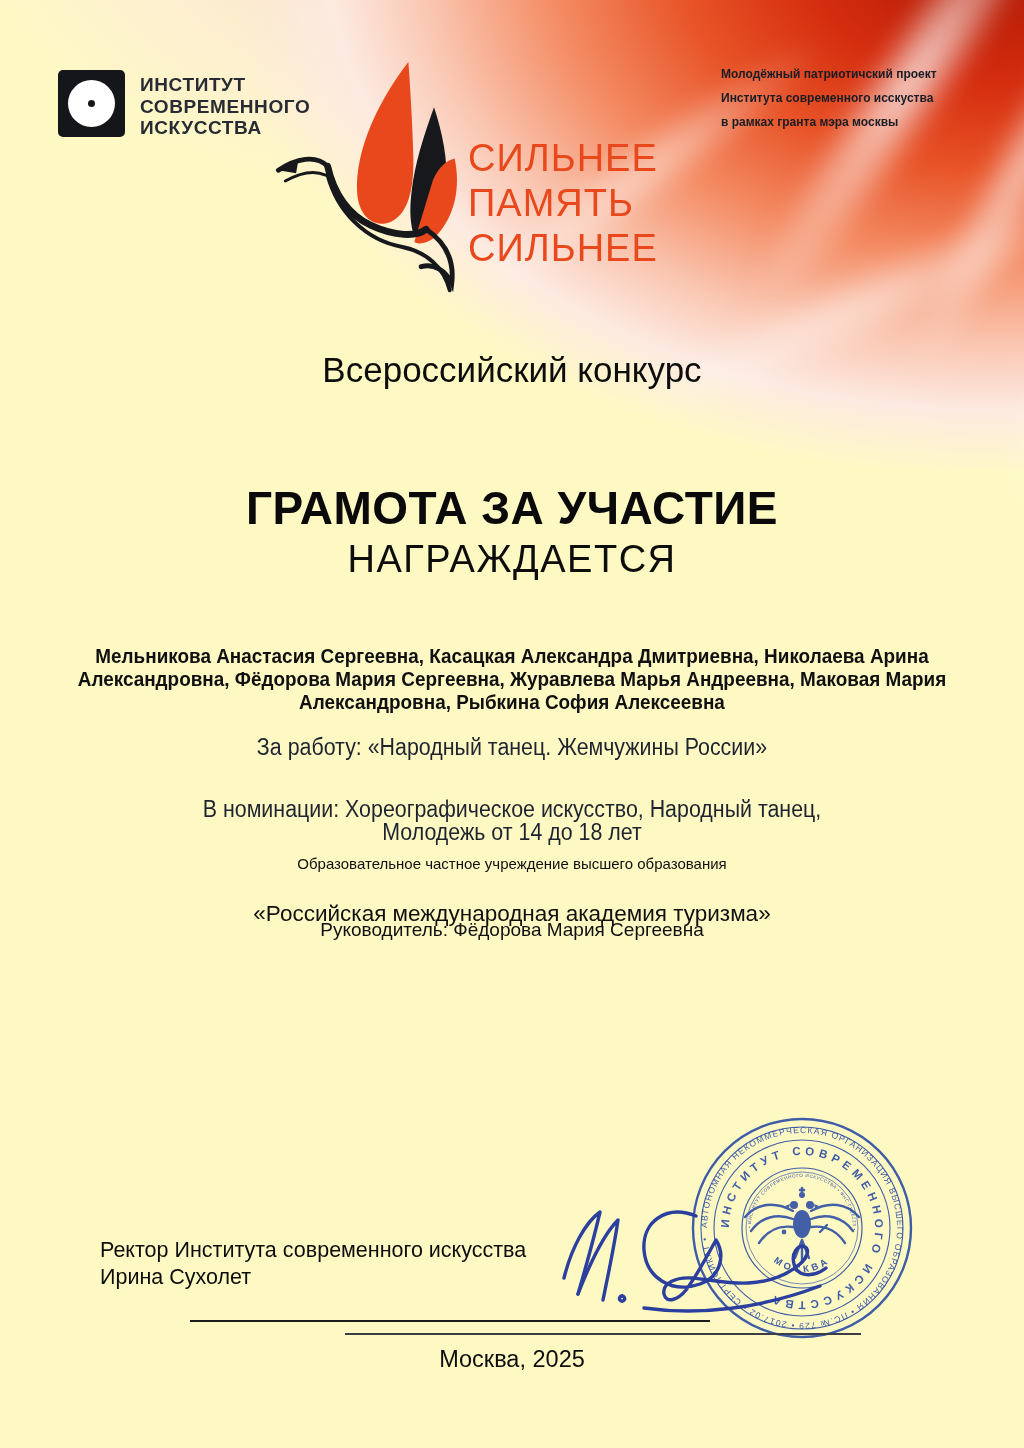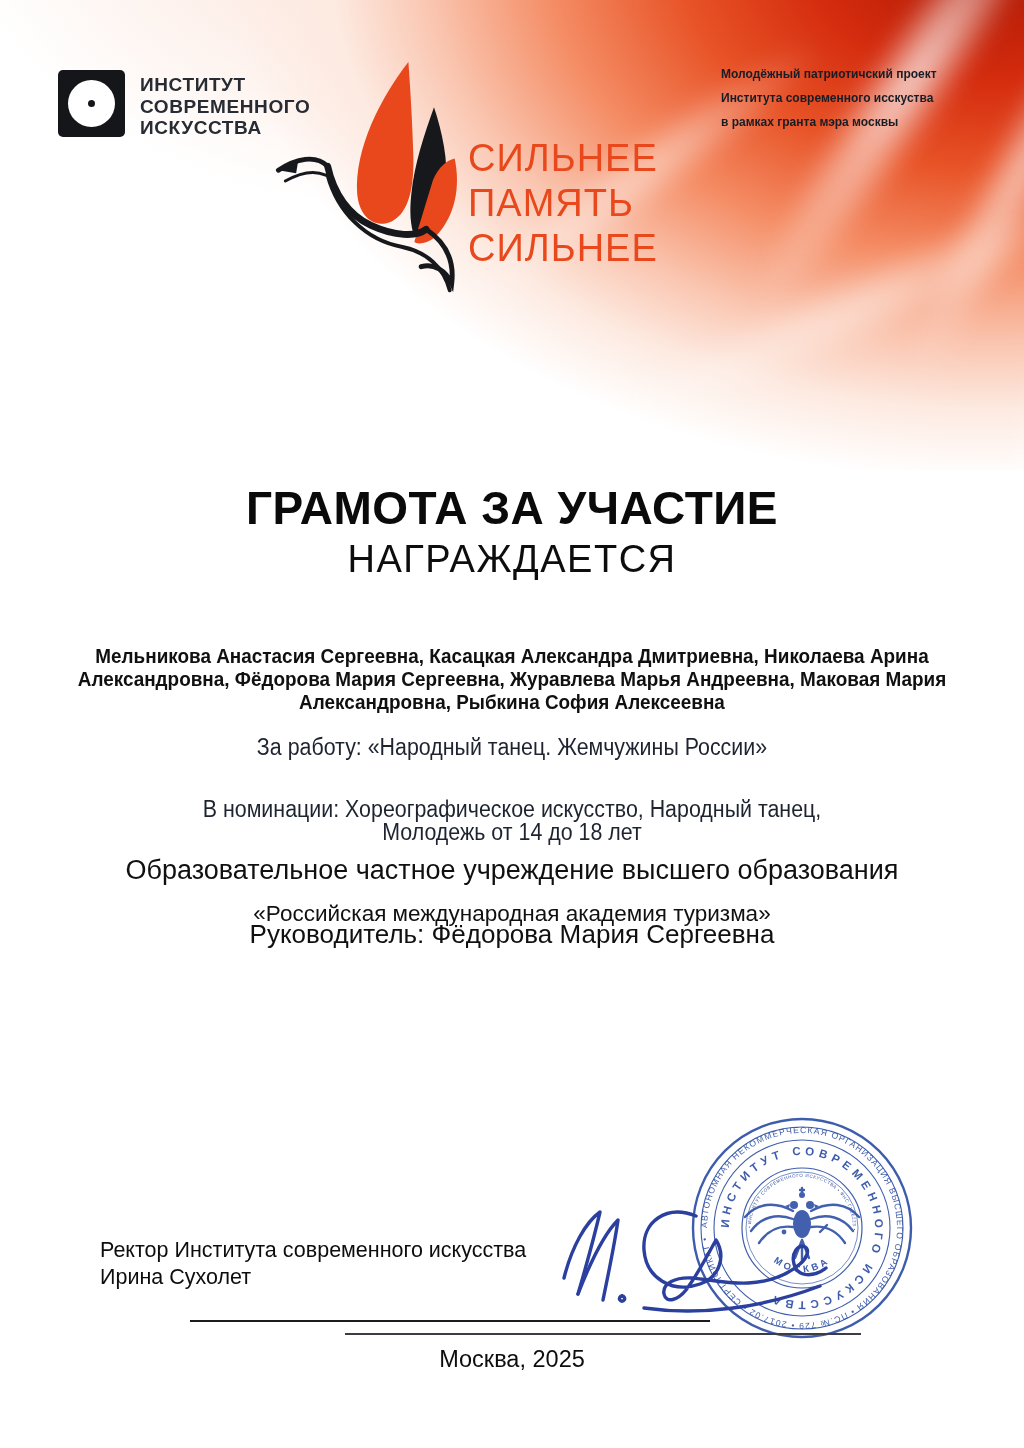--- a/index.html
+++ b/index.html
@@ -1,18 +1,18 @@
 <!DOCTYPE html>
 <html><head>
 <meta charset="utf-8">
 <style>
   html,body{margin:0;padding:0;background:#e9e9e9;}
   .page{
     position:relative;width:1024px;height:1448px;margin:0 auto;
-    background:#ffffff;overflow:hidden;
+    background:#fef9c3;overflow:hidden;
     font-family:"Liberation Sans","DejaVu Sans",sans-serif;
     color:#0e0e0e;
   }
   
   .bg-wash{
     position:absolute;left:0;top:0;width:1024px;height:470px;
     background:
       radial-gradient(90% 135% at 97% -10%, #a81502 0%, #d42c0e 20%, #e85327 34%, #f48b63 48%, #fac7b2 62%, #fdeae1 72%, rgba(255,255,255,0) 83%),
       radial-gradient(60% 90% at 42% -25%, rgba(250,216,202,0.85) 0%, rgba(252,231,222,0.45) 55%, rgba(255,255,255,0) 78%);
   }
@@ -52,23 +52,23 @@
   .contest2{top:394px;font-size:35px;font-weight:400;color:#0d0d0d;}
   .award{top:481px;font-size:46px;font-weight:700;letter-spacing:.5px;color:#0a0a0a;}
   .awarded{top:538px;font-size:38px;font-weight:400;letter-spacing:1.5px;color:#0d0d0d;}
   .recipients{
     position:absolute;left:60px;top:645px;width:904px;text-align:center;
     font-size:19.5px;font-weight:700;line-height:23px;color:#101010;transform:scaleX(.97);
   }
   .work{top:734px;font-size:23px;color:#1d2430;transform:scaleX(.93);}
   .nom1{top:796px;font-size:23px;color:#1d2430;transform:scaleX(.93);}
   .nom2{top:819px;font-size:23px;color:#1d2430;transform:scaleX(.93);}
-  .inst1{top:855px;font-size:27px;color:#101010;}
+  .inst1{top:855px;font-size:15px;color:#101010;}
   .inst2{top:881px;font-size:22.5px;color:#101010;margin-top:20px;}
-  .superv{top:919px;font-size:26px;color:#101010;}
+  .superv{top:919px;font-size:19px;color:#101010;}
   
   .rector{
     position:absolute;left:100px;top:1237px;width:432px;text-align:left;
     font-size:21.5px;line-height:26.5px;color:#0d0d0d;
   }
   .stamp{position:absolute;left:686px;top:1112px;width:232px;height:232px;}
   .signature{position:absolute;left:548px;top:1190px;width:292px;height:142px;}
   .sig-line1{position:absolute;left:190px;top:1320px;width:520px;height:2px;background:#1c1c1f;}
   .sig-line2{position:absolute;left:345px;top:1333px;width:516px;height:2px;background:#3c3c46;}
   .city{top:1346px;font-size:23.5px;color:#0d0d0d;text-align:center;}
@@ -112,20 +112,21 @@
     <path d="M58,121 C68,158 96,187 134,194 C158,199 176,214 182,238" fill="none" stroke="#17181C" stroke-width="4" stroke-linecap="round"></path>
     <path d="M158,176 C176,188 187,206 184,231 C178,218 166,210 153,214" fill="none" stroke="#17181C" stroke-width="5" stroke-linecap="round"></path>
   </svg>
 
   <div class="plogo-text">
     <div>СИЛЬНЕЕ</div>
     <div>ПАМЯТЬ</div>
     <div>СИЛЬНЕЕ</div>
   </div>
 
+  <div class="center contest1">Всероссийский конкурс</div>
   <div class="center award">ГРАМОТА ЗА УЧАСТИЕ</div>
   <div class="center awarded">НАГРАЖДАЕТСЯ</div>
 
   <div class="recipients">Мельникова Анастасия Сергеевна, Касацкая Александра Дмитриевна, Николаева Арина Александровна, Фёдорова Мария Сергеевна, Журавлева Марья Андреевна, Маковая Мария Александровна, Рыбкина София Алексеевна</div>
 
   <div class="center work">За работу: «Народный танец. Жемчужины России»</div>
   <div class="center nom1">В номинации: Хореографическое искусство, Народный танец,</div>
   <div class="center nom2">Молодежь от 14 до 18 лет</div>
   <div class="center inst1">Образовательное частное учреждение высшего образования</div>
   <div class="center inst2">«Российская международная академия туризма»</div>

